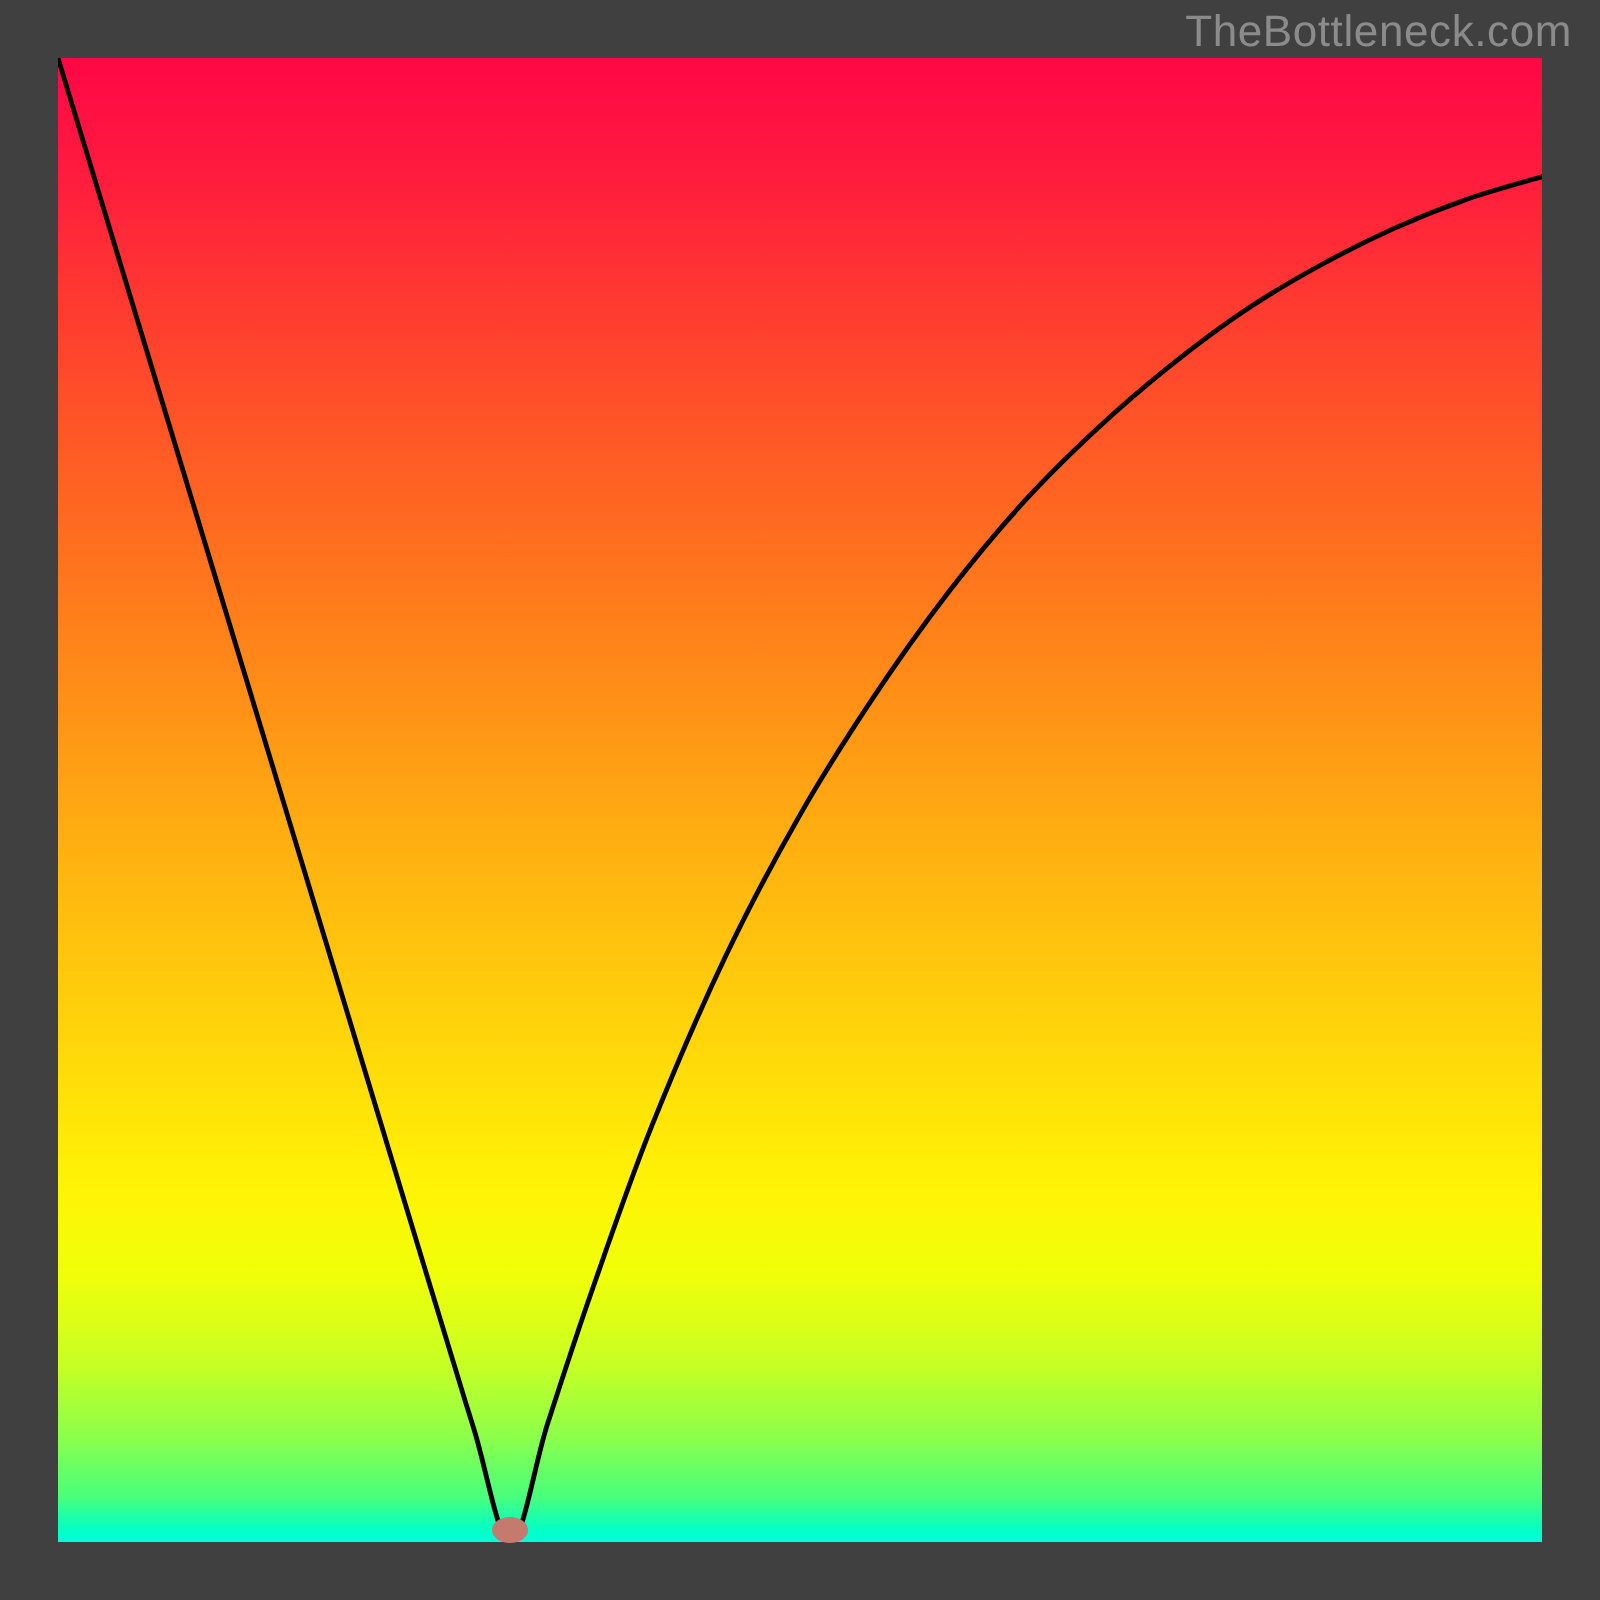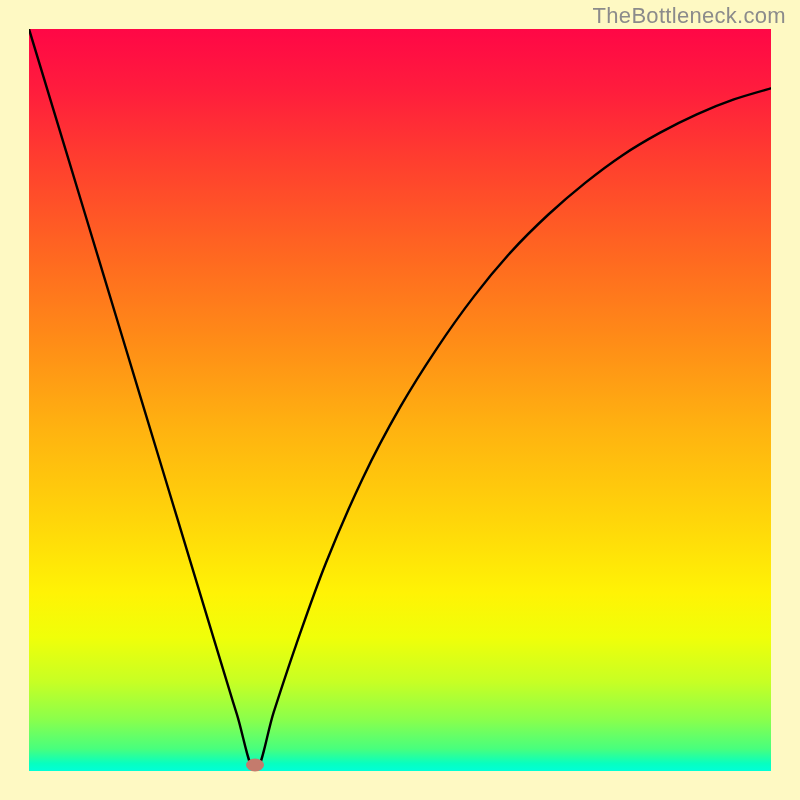--- a/index.html
+++ b/index.html
@@ -8,21 +8,21 @@
     width: 800px;
     height: 800px;
     background: #000;
     font-family: Arial, Helvetica, sans-serif;
     overflow: hidden;
   }
   .frame {
     position: relative;
     width: 800px;
     height: 800px;
-    background: #fef9c3;
+    background: #404040;
   }
   .plot {
     position: absolute;
     left: 29px;
     top: 29px;
     width: 742px;
     height: 742px;
     background: linear-gradient(
       to bottom,
       #ff0746 0%,

